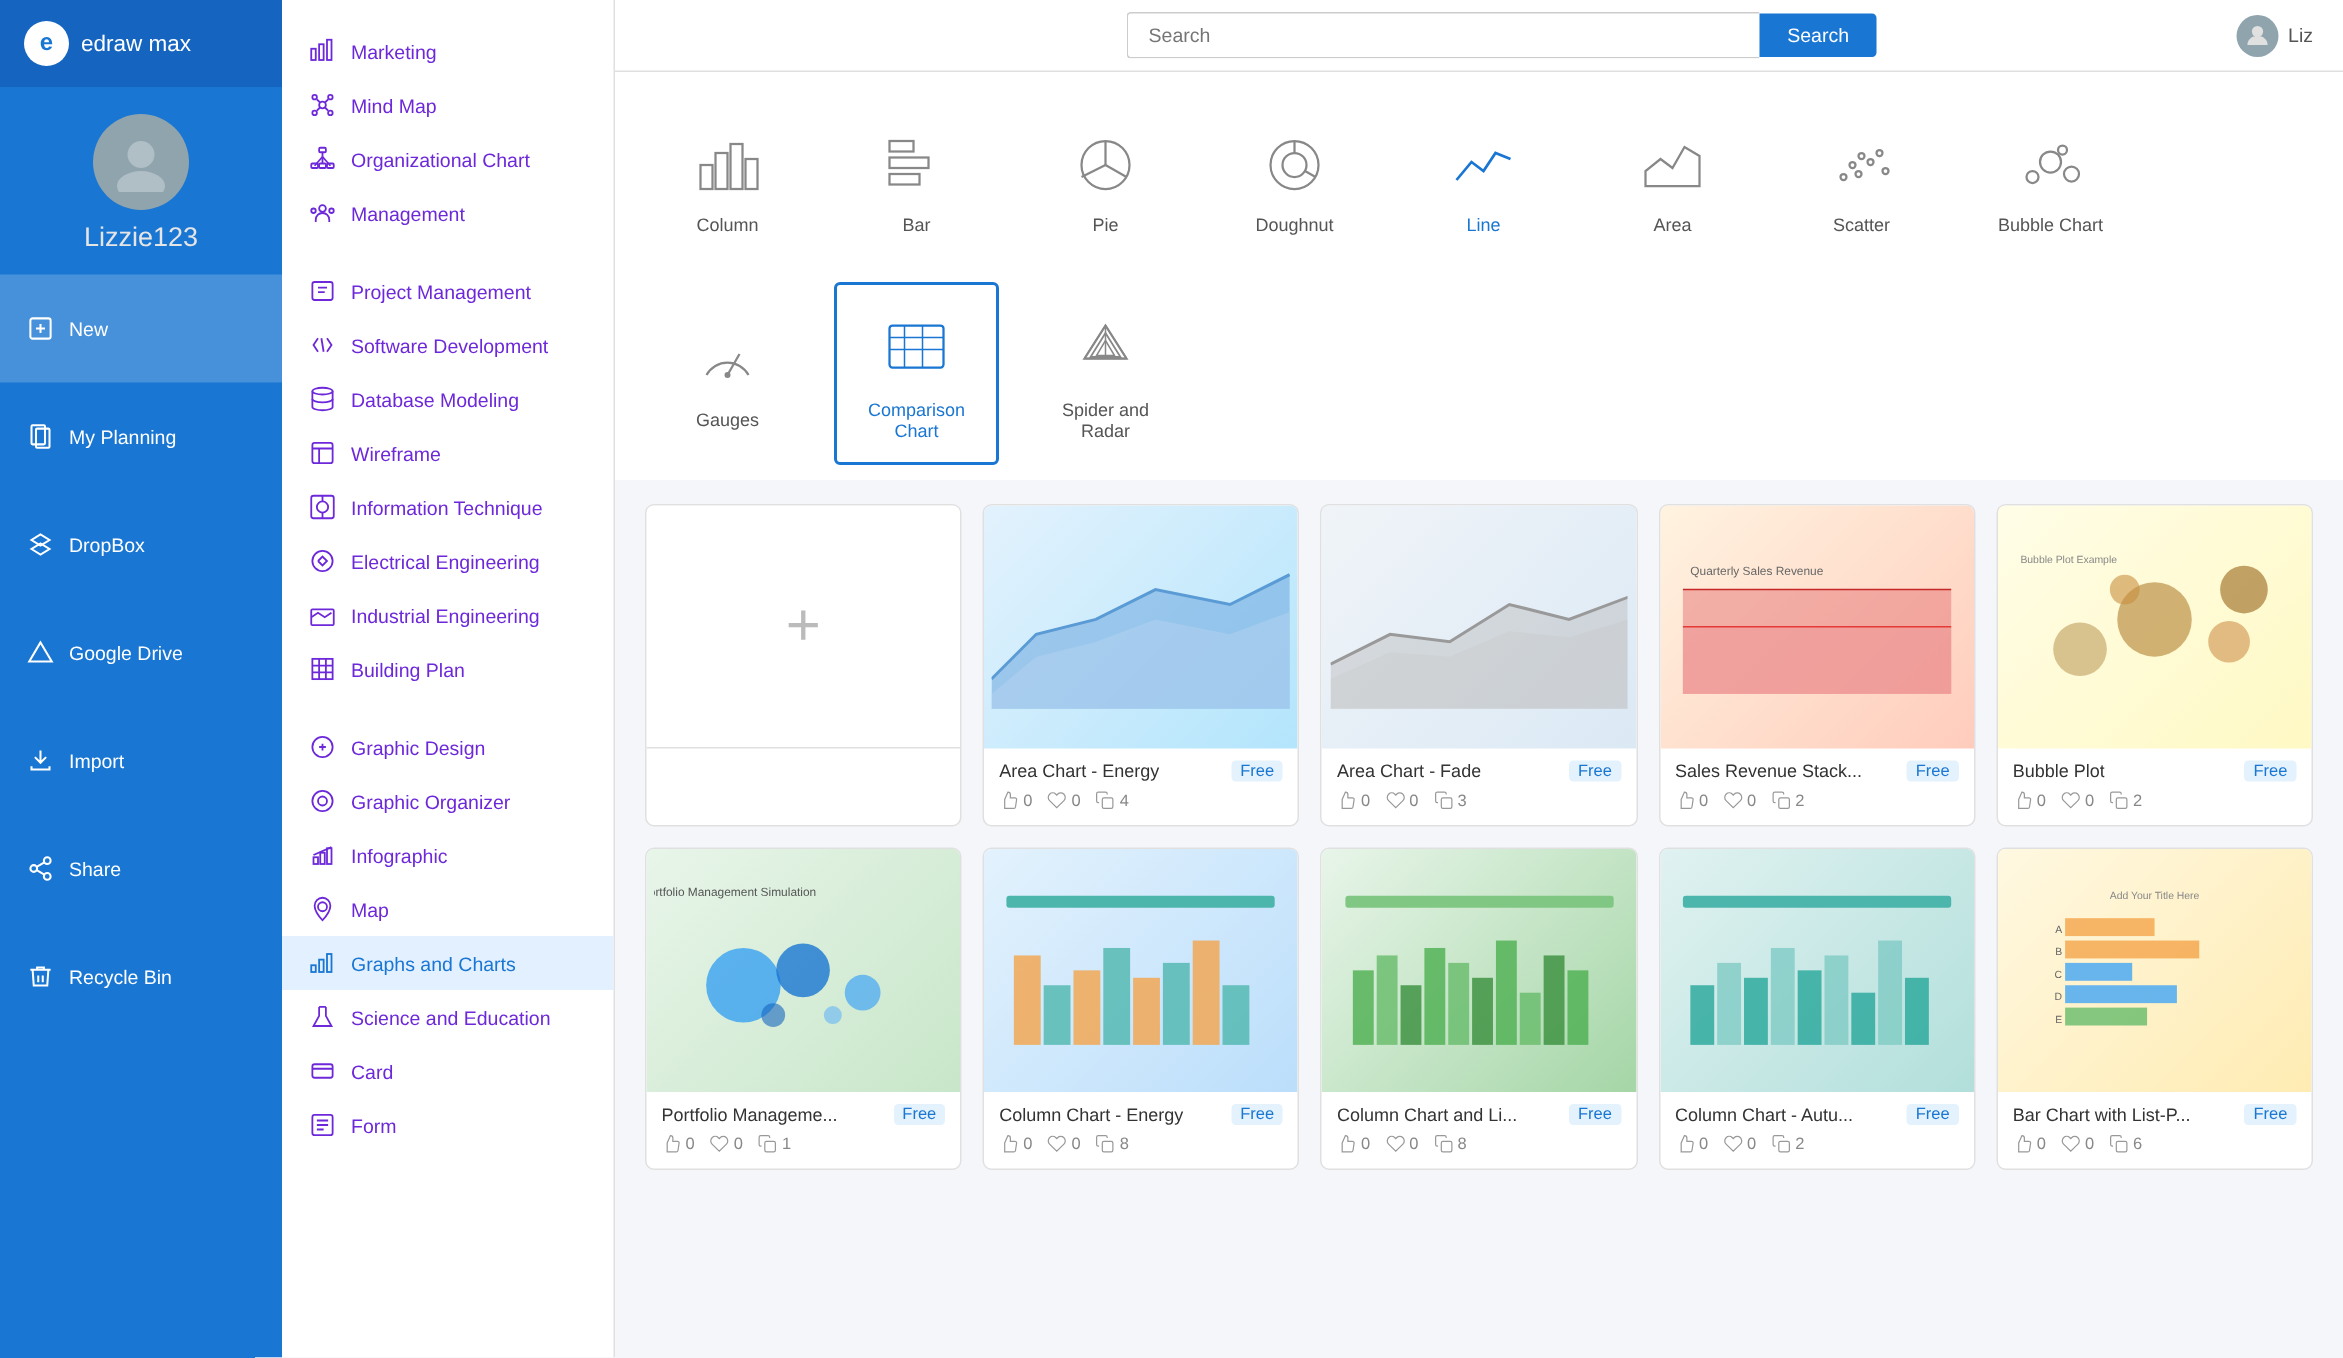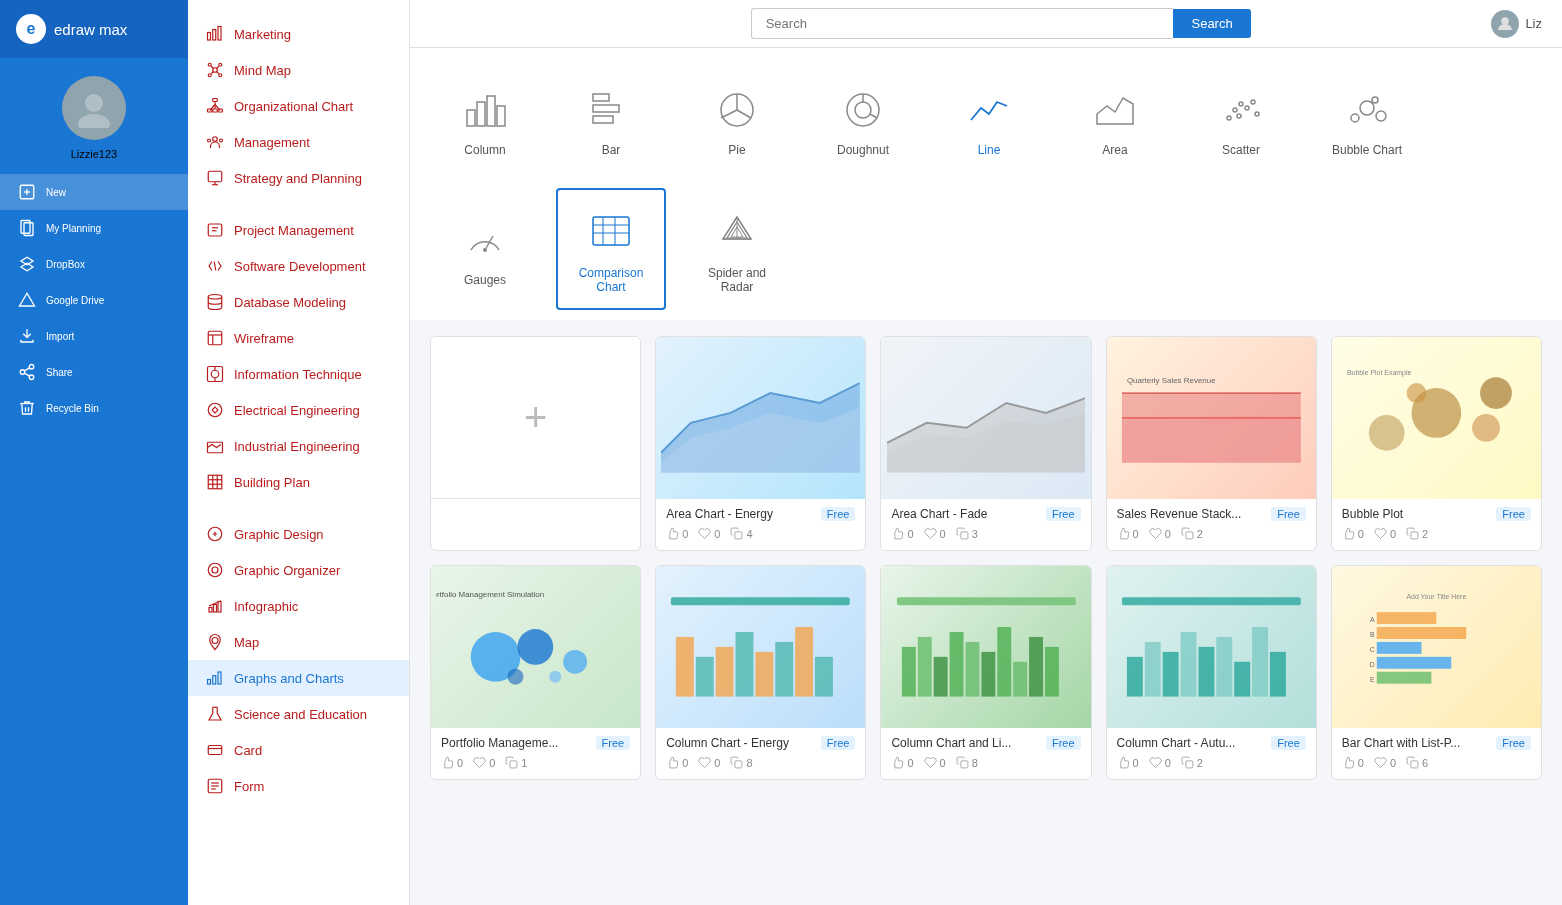--- a/index.html
+++ b/index.html
@@ -40,27 +40,27 @@
       background: #1976d2;
     }
     .avatar-circle {
       width: 64px; height: 64px;
       background: #90a4ae;
       border-radius: 50%;
       display: flex; align-items: center; justify-content: center;
       margin-bottom: 8px;
     }
     .avatar-circle svg { width: 40px; height: 40px; fill: #e0e0e0; }
-    .avatar-name { font-size: 11px; color: #000000; }
+    .avatar-name { font-size: 18px; color: #e5e5e5; }
 
     .sidebar-nav-item {
       display: flex; align-items: center; gap: 10px;
-      padding: 9px 18px;
+      padding: 27px 18px;
       cursor: pointer;
-      font-size: 10px;
+      font-size: 13px;
       color: white;
       transition: background 0.15s;
     }
     .sidebar-nav-item.active { background: rgba(255,255,255,0.2); }
     .sidebar-nav-item svg { width: 18px; height: 18px; fill: none; stroke: white; stroke-width: 1.8; flex-shrink: 0; }
 
     
     .content-area {
       display: flex;
       flex: 1;
@@ -73,21 +73,21 @@
       background: white;
       border-right: 1px solid #e0e0e0;
       overflow-y: auto;
       flex-shrink: 0;
     }
     .category-item {
       display: flex; align-items: center; gap: 10px;
       padding: 9px 18px;
       cursor: pointer;
       font-size: 13px;
-      color: #b91c1c;
+      color: #6d28d9;
       transition: background 0.15s;
     }
     .category-item.active { color: #1976d2; background: #e3f0ff; }
     .category-item svg { width: 18px; height: 18px; fill: none; stroke: currentColor; stroke-width: 1.6; flex-shrink: 0; }
     .category-divider { height: 16px; }
 
     
     .main-panel {
       flex: 1;
       overflow-y: auto;
@@ -353,28 +353,20 @@
     </div>
     <div class="category-item">
       <svg viewBox="0 0 24 24">
           <circle cx="12" cy="8" r="3"></circle>
           <path d="M6 20v-2a6 6 0 0112 0v2"></path>
           <circle cx="4" cy="10" r="2"></circle>
           <circle cx="20" cy="10" r="2"></circle>
         </svg>
       <span>Management</span>
     </div>
-    <div class="category-item">
-      <svg viewBox="0 0 24 24">
-          <rect x="3" y="3" width="18" height="14" rx="2"></rect>
-          <line x1="8" y1="21" x2="16" y2="21"></line>
-          <line x1="12" y1="17" x2="12" y2="21"></line>
-        </svg>
-      <span>Strategy and Planning</span>
-    </div>
 
     <div class="category-divider"></div>
 
     <div class="category-item">
       <svg viewBox="0 0 24 24">
           <rect x="3" y="4" width="18" height="16" rx="2"></rect>
           <line x1="8" y1="9" x2="16" y2="9"></line>
           <line x1="8" y1="13" x2="14" y2="13"></line>
         </svg>
       <span>Project Management</span>

